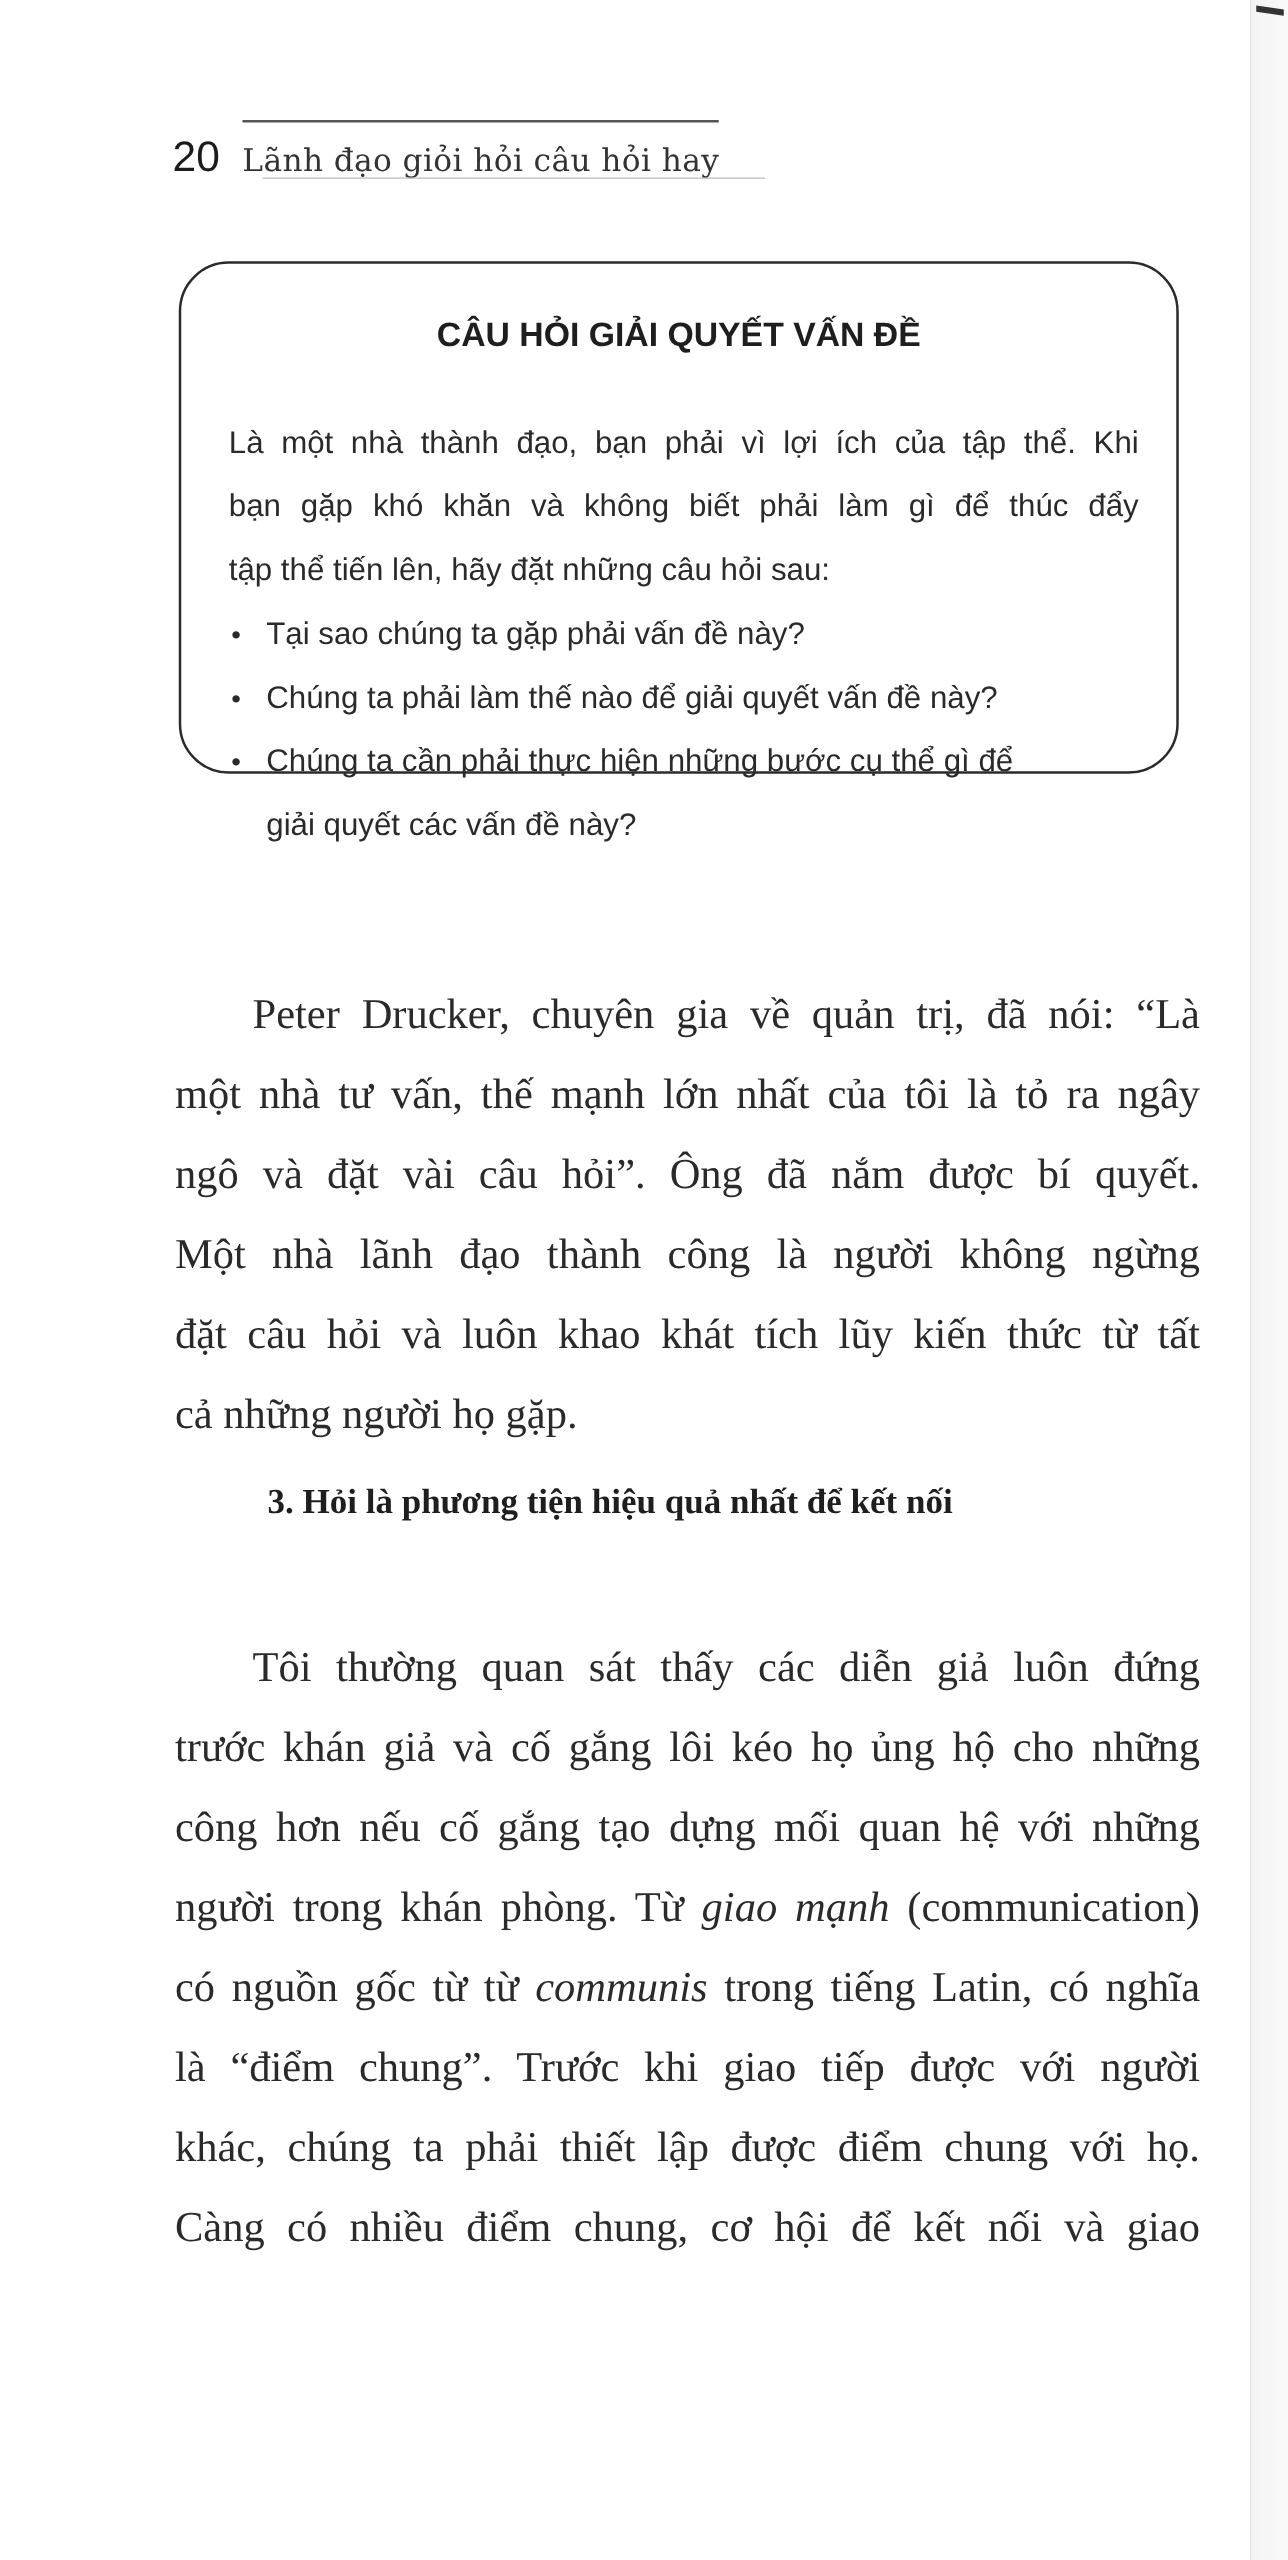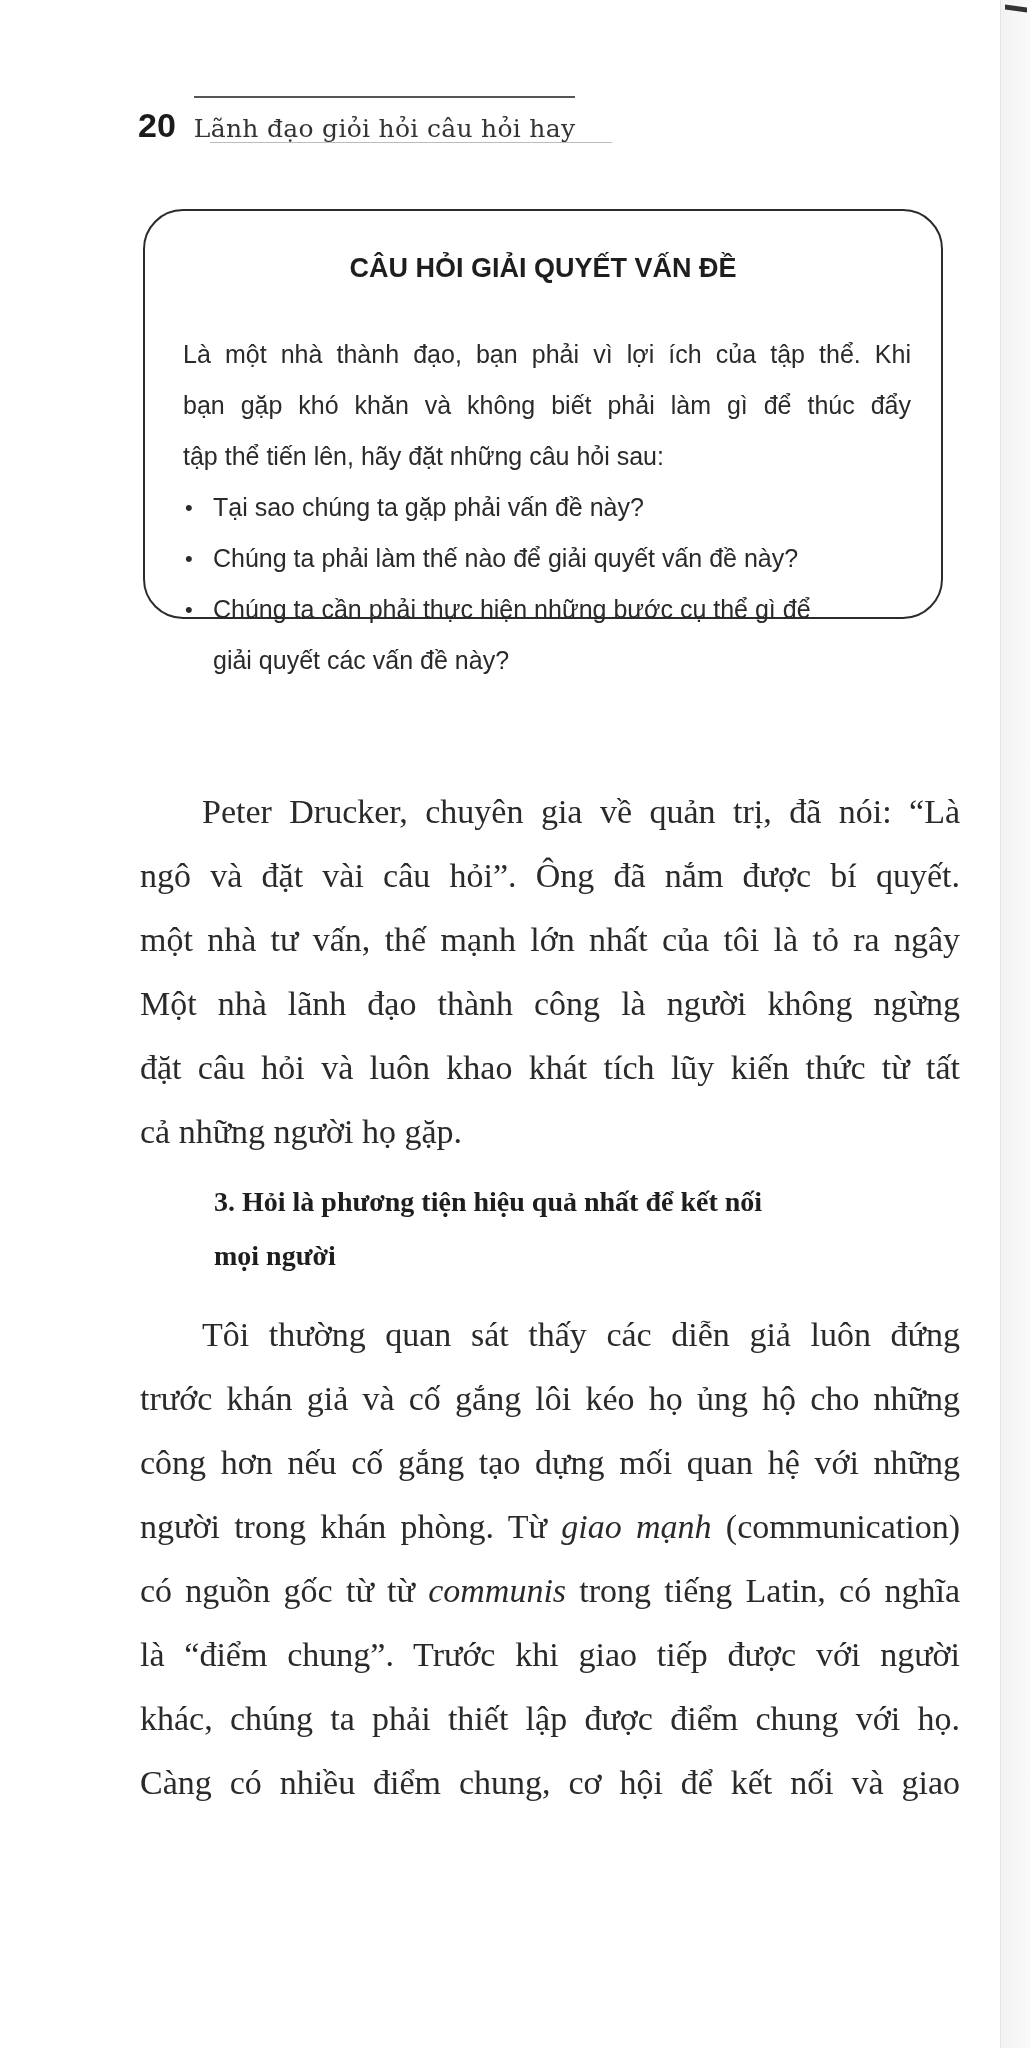--- a/index.html
+++ b/index.html
@@ -23,21 +23,21 @@
   .corner-mark {
     position: absolute; left: 1005px; top: 6px; width: 22px; height: 5px;
     background: #333; transform: skewY(8deg);
   }
   .header {
     position: absolute; left: 138px; top: 96px; height: 50px;
     display: flex; align-items: baseline;
   }
   .page-number {
     font-family: "Liberation Sans", sans-serif;
-    font-weight: bold; font-size: 34px; color: #1b1b1b;
+    font-weight: normal; font-size: 34px; color: #1b1b1b;
     margin-right: 18px;
   }
   .running-title {
     font-family: "DejaVu Serif", serif;
     font-size: 25px; color: #333;
     padding-top: 16px;
     border-top: 2px solid #555;
     letter-spacing: 0.3px;
   }
   .header-underline {
@@ -113,30 +113,29 @@
           <span class="bullet">•</span>
           <span>Chúng ta cần phải thực hiện những bước cụ thể gì để</span><br>
           <span>giải quyết các vấn đề này?</span>
         </li>
       </ul>
     </div>
   </div>
 
   <div class="body-text para1">
     <span class="para-line indent">Peter Drucker, chuyên gia về quản trị, đã nói: “Là</span>
+    <span class="para-line">một nhà tư vấn, thế mạnh lớn nhất của tôi là tỏ ra ngây</span>
     <span class="para-line">ngô và đặt vài câu hỏi”. Ông đã nắm được bí quyết.</span>
-    <span class="para-line">một nhà tư vấn, thế mạnh lớn nhất của tôi là tỏ ra ngây</span>
     <span class="para-line">Một nhà lãnh đạo thành công là người không ngừng</span>
     <span class="para-line">đặt câu hỏi và luôn khao khát tích lũy kiến thức từ tất</span>
     <span class="para-line last">cả những người họ gặp.</span>
   </div>
 
   <div class="section-heading">
     <div>3. Hỏi là phương tiện hiệu quả nhất để kết nối</div>
-    <div>mọi người</div>
   </div>
 
   <div class="body-text para2">
     <span class="para-line indent">Tôi thường quan sát thấy các diễn giả luôn đứng</span>
     <span class="para-line">trước khán giả và cố gắng lôi kéo họ ủng hộ cho những</span>
     <span class="para-line">công hơn nếu cố gắng tạo dựng mối quan hệ với những</span>
     <span class="para-line"><span>người trong khán phòng. Từ </span><em>giao mạnh</em><span> (communication)</span></span>
     <span class="para-line"><span>có nguồn gốc từ từ </span><em>communis</em><span> trong tiếng Latin, có nghĩa</span></span>
     <span class="para-line">là “điểm chung”. Trước khi giao tiếp được với người</span>
     <span class="para-line">khác, chúng ta phải thiết lập được điểm chung với họ.</span>

